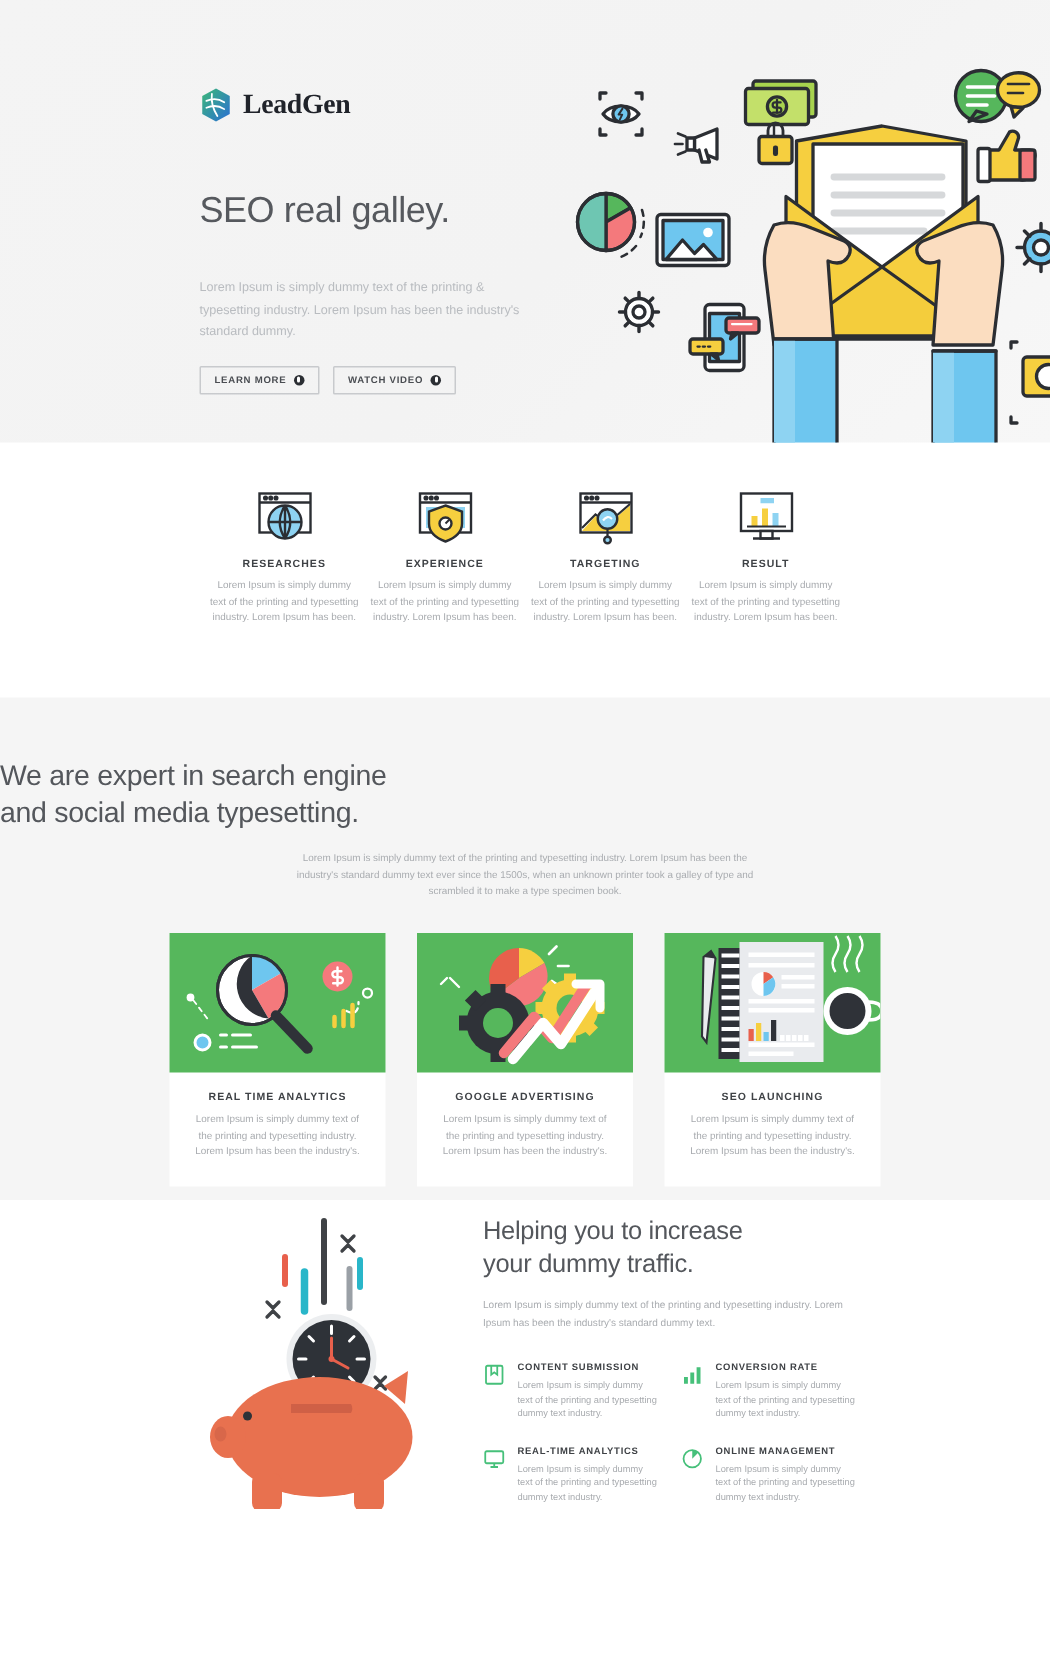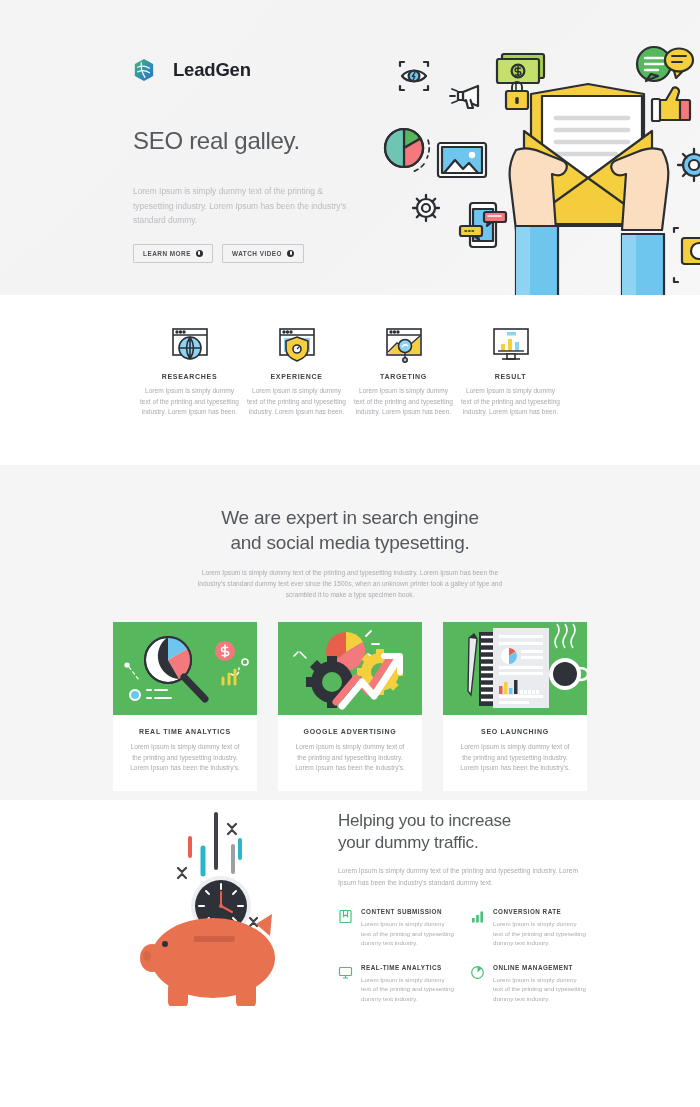--- a/index.html
+++ b/index.html
@@ -12,21 +12,21 @@
 
   
   .hero {
     position: relative;
     height: 295px;
     background: linear-gradient(135deg,#f4f4f4 0%,#f3f3f3 55%,#f7f7f7 100%);
     overflow: hidden;
   }
   .hero-inner { position: absolute; left: 133px; top: 58px; width: 230px; }
 
-  .logo-row { display: flex; align-items: center; gap: 18px; }
+  .logo-row { display: flex; align-items: center; gap: 7px; font-family: Liberation Serif, serif; }
   .logo-mark { width: 22px; height: 24px; flex: 0 0 auto; }
   .logo-text { font-size: 18.5px; font-weight: bold; color: #20232a; letter-spacing: -0.2px; }
 
   .hero-title {
     margin-top: 17px;
     font-size: 24px; line-height: 28px;
     font-weight: normal; color: #56595e;
     letter-spacing: -0.3px;
   }
   .hero-sub {
@@ -66,38 +66,38 @@
     letter-spacing: 0.7px; color: #3f4246;
   }
   .feature-desc {
     margin-top: 6px; font-size: 6.6px; line-height: 10.5px; color: #a8abaf;
     padding: 0 4px;
   }
 
   
   .expert { background: #f5f5f5; height: 335px; padding-top: 40px; }
   .expert h2 {
-    text-align: center; font-size: 19px; line-height: 25px;
+    text-align: left; font-size: 19px; line-height: 25px;
     font-weight: normal; color: #54575c; letter-spacing: -0.2px;
   }
   .expert-sub {
     margin: 12px auto 0; width: 316px; text-align: center;
     font-size: 6.6px; line-height: 11px; color: #a9acb0;
   }
   .cards { margin-top: 22px; display: flex; justify-content: center; gap: 21px; }
   .card { width: 144px; background: #ffffff; }
   .card-img { height: 93px; background: #56b75c; position: relative; overflow: hidden; }
   .card-body { padding: 13px 13px 17px; text-align: center; }
   .card-title { font-size: 7px; font-weight: bold; letter-spacing: 0.7px; color: #3f4246; }
   .card-desc { margin-top: 7px; font-size: 6.6px; line-height: 10.5px; color: #a8abaf; }
 
   
   .traffic { height: 307px; background: #fff; position: relative; }
   .piggy-art { position: absolute; left: 128px; top: 6px; width: 200px; height: 200px; }
-  .traffic-right { position: absolute; left: 338px; top: 10px; width: 250px; }
+  .traffic-right { position: absolute; left: 322px; top: 10px; width: 250px; }
   .traffic-right h2 {
     font-size: 17px; line-height: 22px; font-weight: normal;
     color: #54575c; letter-spacing: -0.2px;
   }
   .traffic-sub { margin-top: 11px; font-size: 6.7px; line-height: 11.5px; color: #a9acb0; }
   .mini-grid {
     margin-top: 20px; display: grid;
     grid-template-columns: 1fr 1fr; gap: 16px 14px;
   }
   .mini { display: flex; gap: 8px; }

